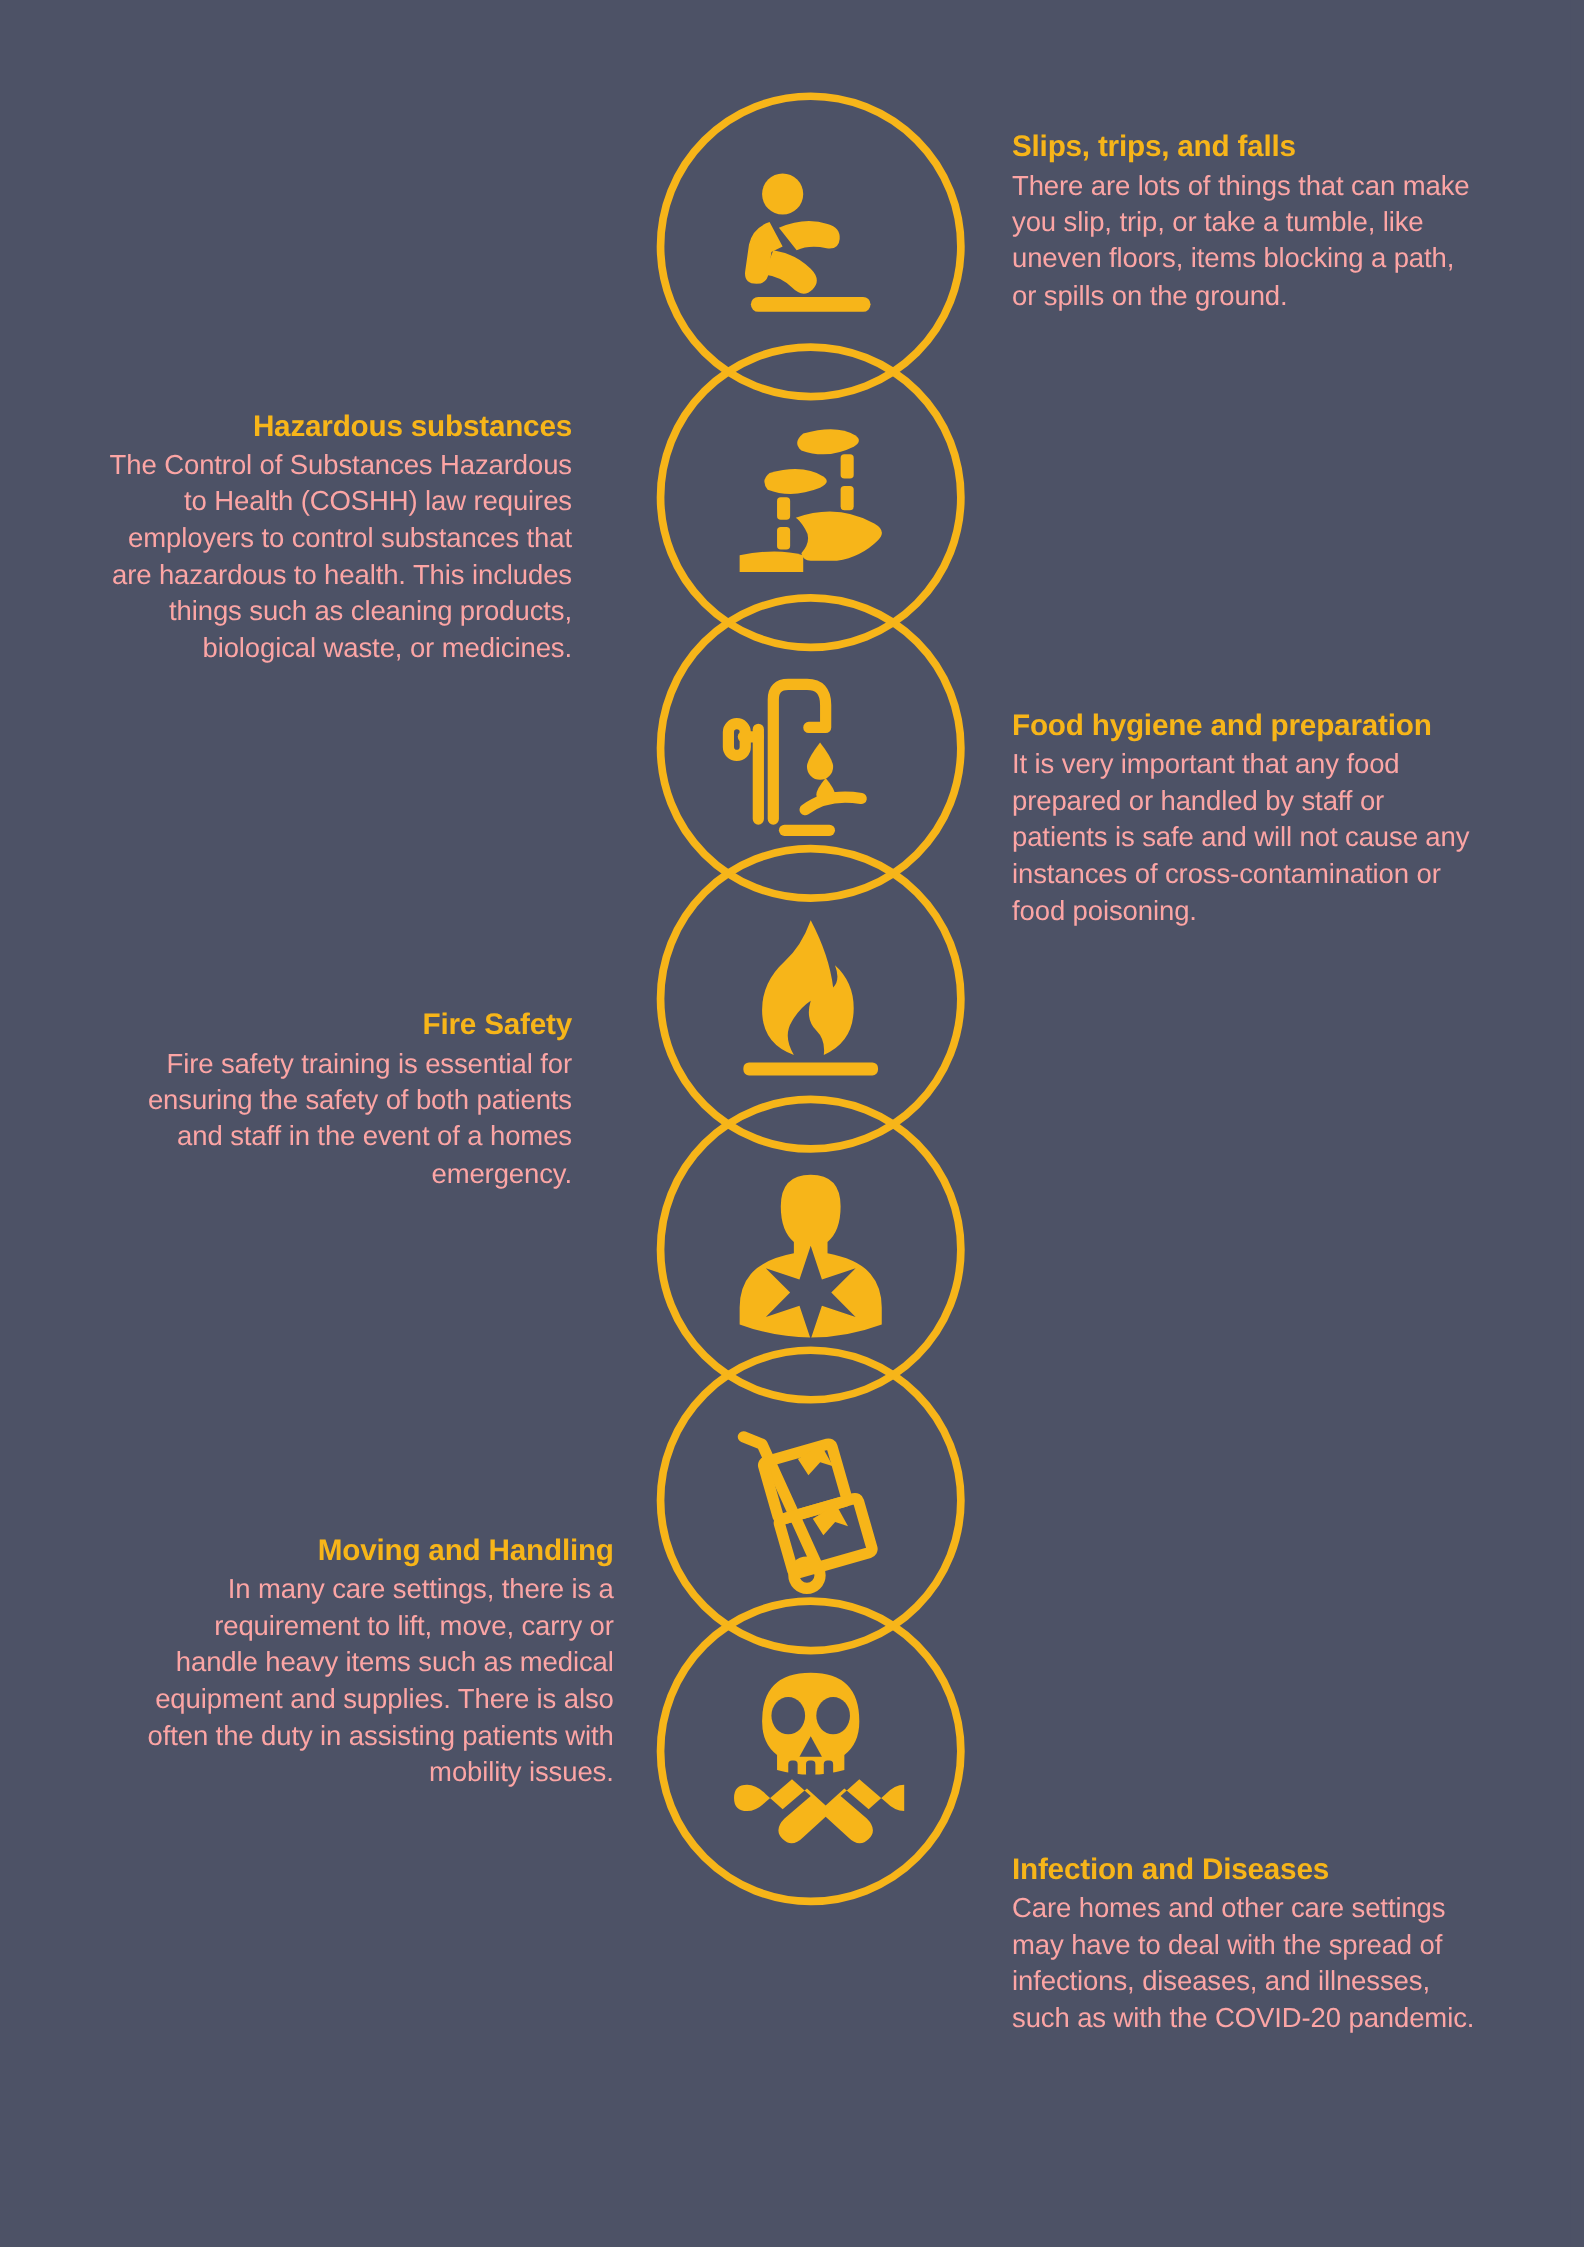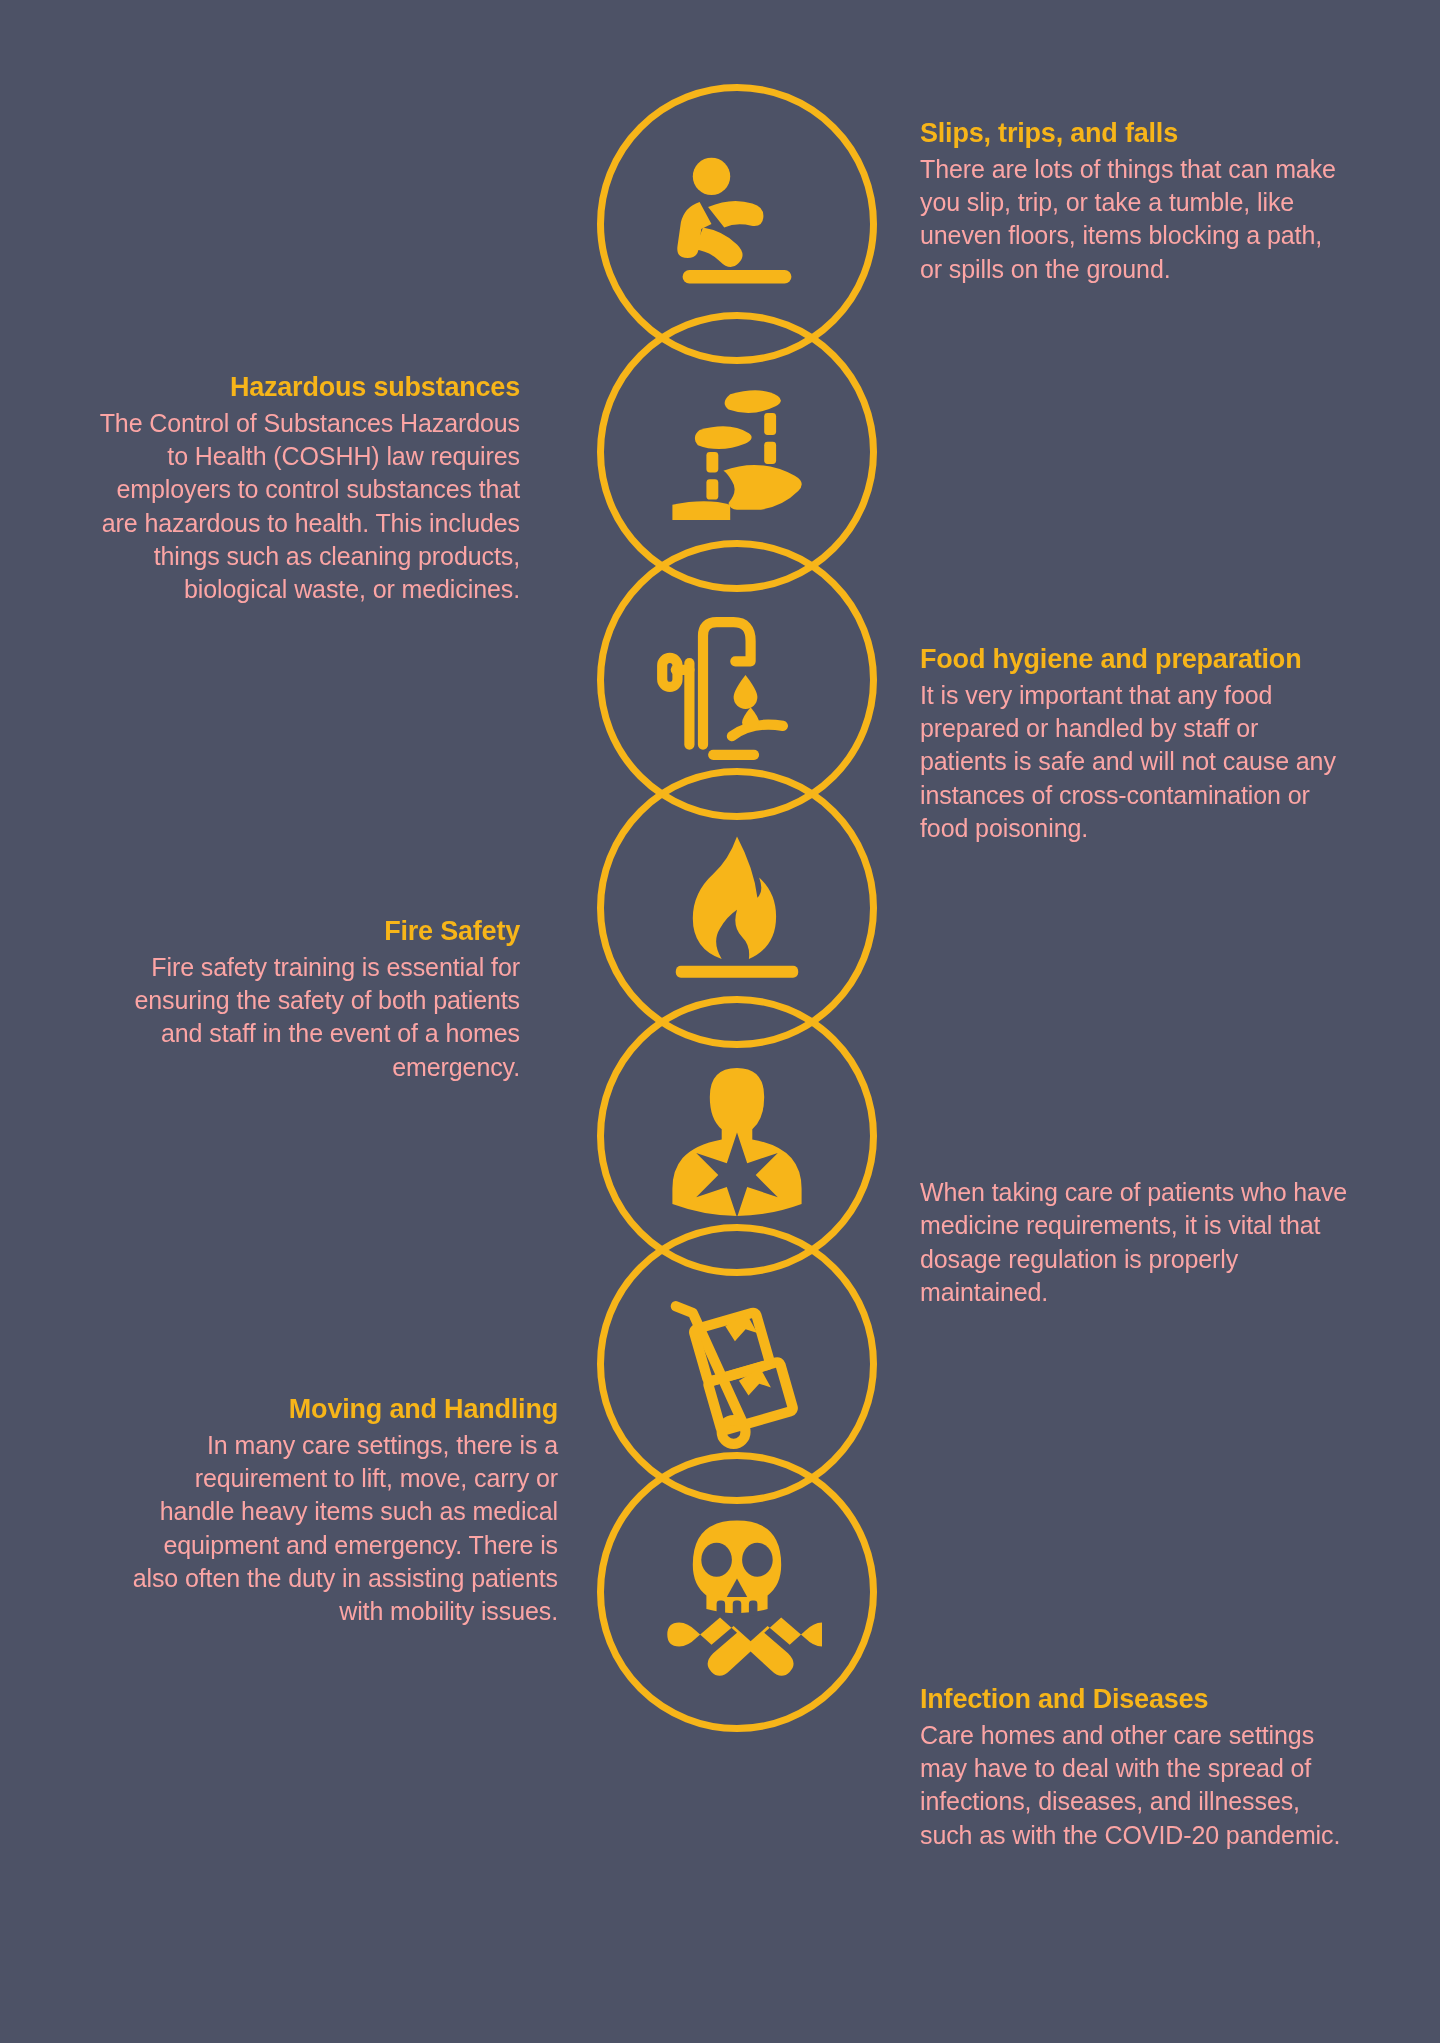--- a/index.html
+++ b/index.html
@@ -210,26 +210,25 @@
     <h3>Food hygiene and preparation</h3>
     <p>It is very important that any food prepared or handled by staff or patients is safe and will not cause any instances of cross-contamination or food poisoning.</p>
   </div>
 
   <div class="block left" style="top:916px;">
     <h3>Fire Safety</h3>
     <p>Fire safety training is essential for ensuring the safety of both patients and staff in the event of a homes emergency.</p>
   </div>
 
   <div class="block right" style="top:1176px;">
-    <p>When taking care of patients who have medicine requirements, it is vital that dosage regulation is properly maintained.</p>
   </div>
 
   <div class="block left" style="top:1394px;margin-left:38px;">
     <h3>Moving and Handling</h3>
-    <p>In many care settings, there is a requirement to lift, move, carry or handle heavy items such as medical equipment and emergency. There is also often the duty in assisting patients with mobility issues.</p>
+    <p>In many care settings, there is a requirement to lift, move, carry or handle heavy items such as medical equipment and supplies. There is also often the duty in assisting patients with mobility issues.</p>
   </div>
 
   <div class="block right" style="top:1684px;">
     <h3>Infection and Diseases</h3>
     <p>Care homes and other care settings may have to deal with the spread of infections, diseases, and illnesses, such as with the COVID-20 pandemic.</p>
   </div>
 
 </div>
 
 </body></html>

